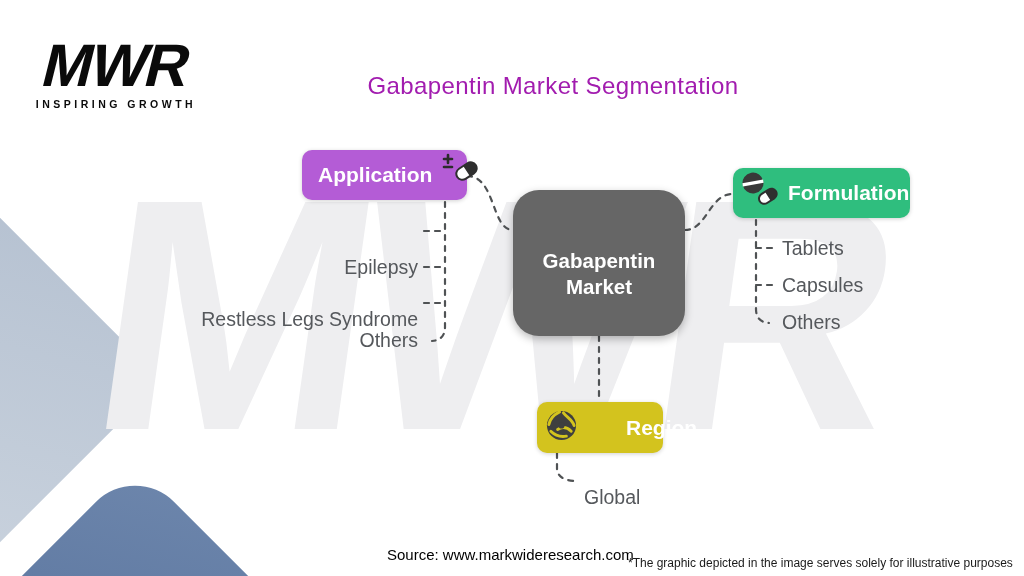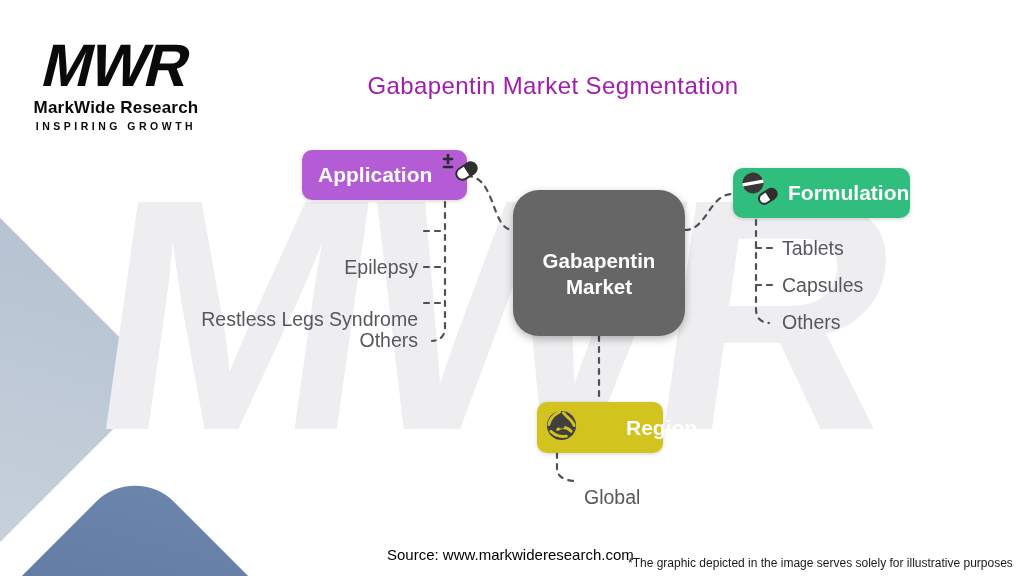--- a/index.html
+++ b/index.html
@@ -84,21 +84,20 @@
     <path class="dash" d="M424,267 L445,267"></path>
     <path class="dash" d="M424,303 L445,303"></path>
     <path class="dash" d="M756,220 L756,309 Q756,322 769,323"></path>
     <path class="dash" d="M756,248 L777,248"></path>
     <path class="dash" d="M756,285 L777,285"></path>
     <path class="dash" d="M557,453 L557,468 Q557,480 575,481"></path>
   </svg>
 
   <div class="logo">
     <div class="acronym">MWR</div>
-    <div class="name">MarkWide Research</div>
     <div class="tagline">INSPIRING GROWTH</div>
   </div>
 
   <div class="title">Gabapentin Market Segmentation</div>
 
   <div class="center-node">
     <div class="label">Gabapentin Market</div>
   </div>
 
   <div class="node node-application">

